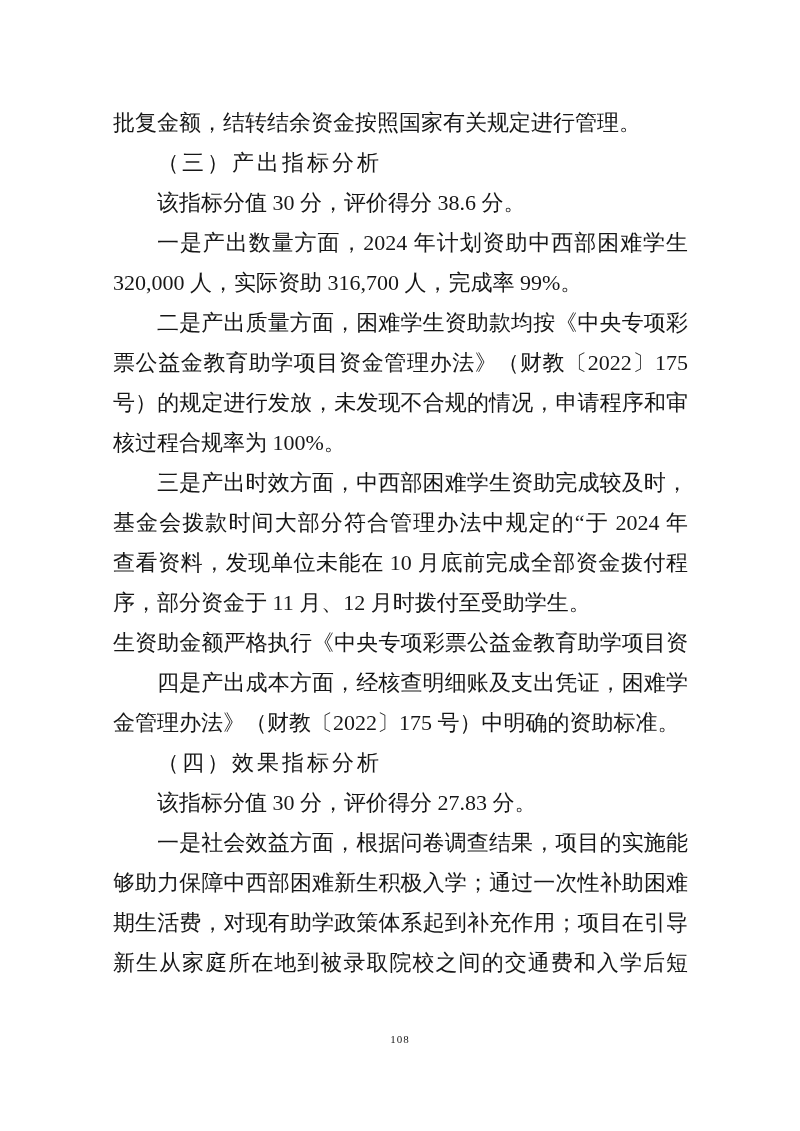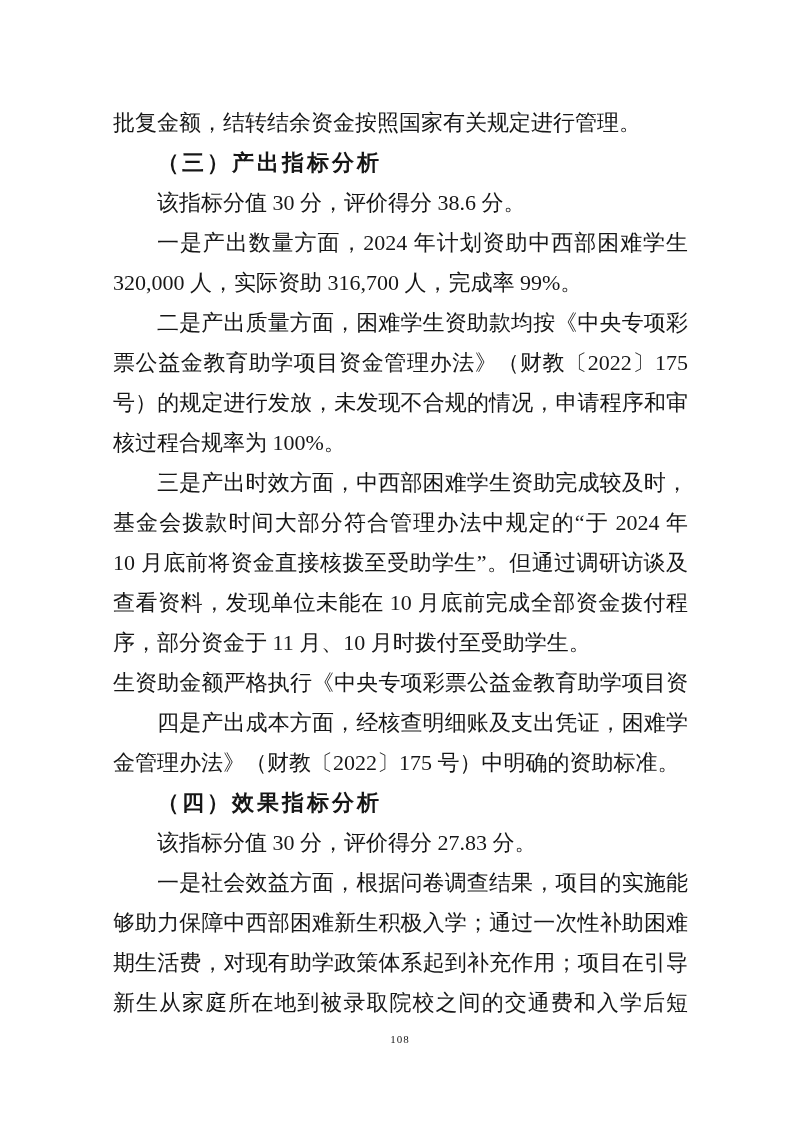--- a/index.html
+++ b/index.html
@@ -28,21 +28,21 @@
     white-space: normal;
   }
   .line.stretch {
     text-align: justify;
     text-align-last: justify;
   }
   .line.indent {
     padding-left: 44px;
   }
   .line.heading {
-    font-weight: bold;
+    font-weight: normal;
     letter-spacing: 3px;
   }
   .page-number {
     position: absolute;
     top: 1030px;
     left: 0; width: 100%;
     text-align: center;
     font-size: 11px;
     line-height: 18px;
     letter-spacing: 1px;
@@ -58,23 +58,22 @@
       <div class="line heading indent">（三）产出指标分析</div>
       <div class="line indent">该指标分值 30 分，评价得分 38.6 分。</div>
       <div class="line indent stretch">一是产出数量方面，2024 年计划资助中西部困难学生</div>
       <div class="line">320,000 人，实际资助 316,700 人，完成率 99%。</div>
       <div class="line indent stretch">二是产出质量方面，困难学生资助款均按《中央专项彩</div>
       <div class="line stretch">票公益金教育助学项目资金管理办法》（财教〔2022〕175</div>
       <div class="line stretch">号）的规定进行发放，未发现不合规的情况，申请程序和审</div>
       <div class="line">核过程合规率为 100%。</div>
       <div class="line indent stretch">三是产出时效方面，中西部困难学生资助完成较及时，</div>
       <div class="line stretch">基金会拨款时间大部分符合管理办法中规定的“于 2024 年</div>
-      <div class="line stretch">10 月底前将资金直接核拨至受助学生”。但通过调研访谈及</div>
       <div class="line stretch">查看资料，发现单位未能在 10 月底前完成全部资金拨付程</div>
-      <div class="line">序，部分资金于 11 月、10 月时拨付至受助学生。</div>
+      <div class="line">序，部分资金于 11 月、12 月时拨付至受助学生。</div>
       <div class="line stretch">生资助金额严格执行《中央专项彩票公益金教育助学项目资</div>
       <div class="line indent stretch">四是产出成本方面，经核查明细账及支出凭证，困难学</div>
       <div class="line">金管理办法》（财教〔2022〕175 号）中明确的资助标准。</div>
       <div class="line heading indent">（四）效果指标分析</div>
       <div class="line indent">该指标分值 30 分，评价得分 27.83 分。</div>
       <div class="line indent stretch">一是社会效益方面，根据问卷调查结果，项目的实施能</div>
       <div class="line stretch">够助力保障中西部困难新生积极入学；通过一次性补助困难</div>
       <div class="line stretch">期生活费，对现有助学政策体系起到补充作用；项目在引导</div>
       <div class="line stretch">新生从家庭所在地到被录取院校之间的交通费和入学后短</div>
     </div>

